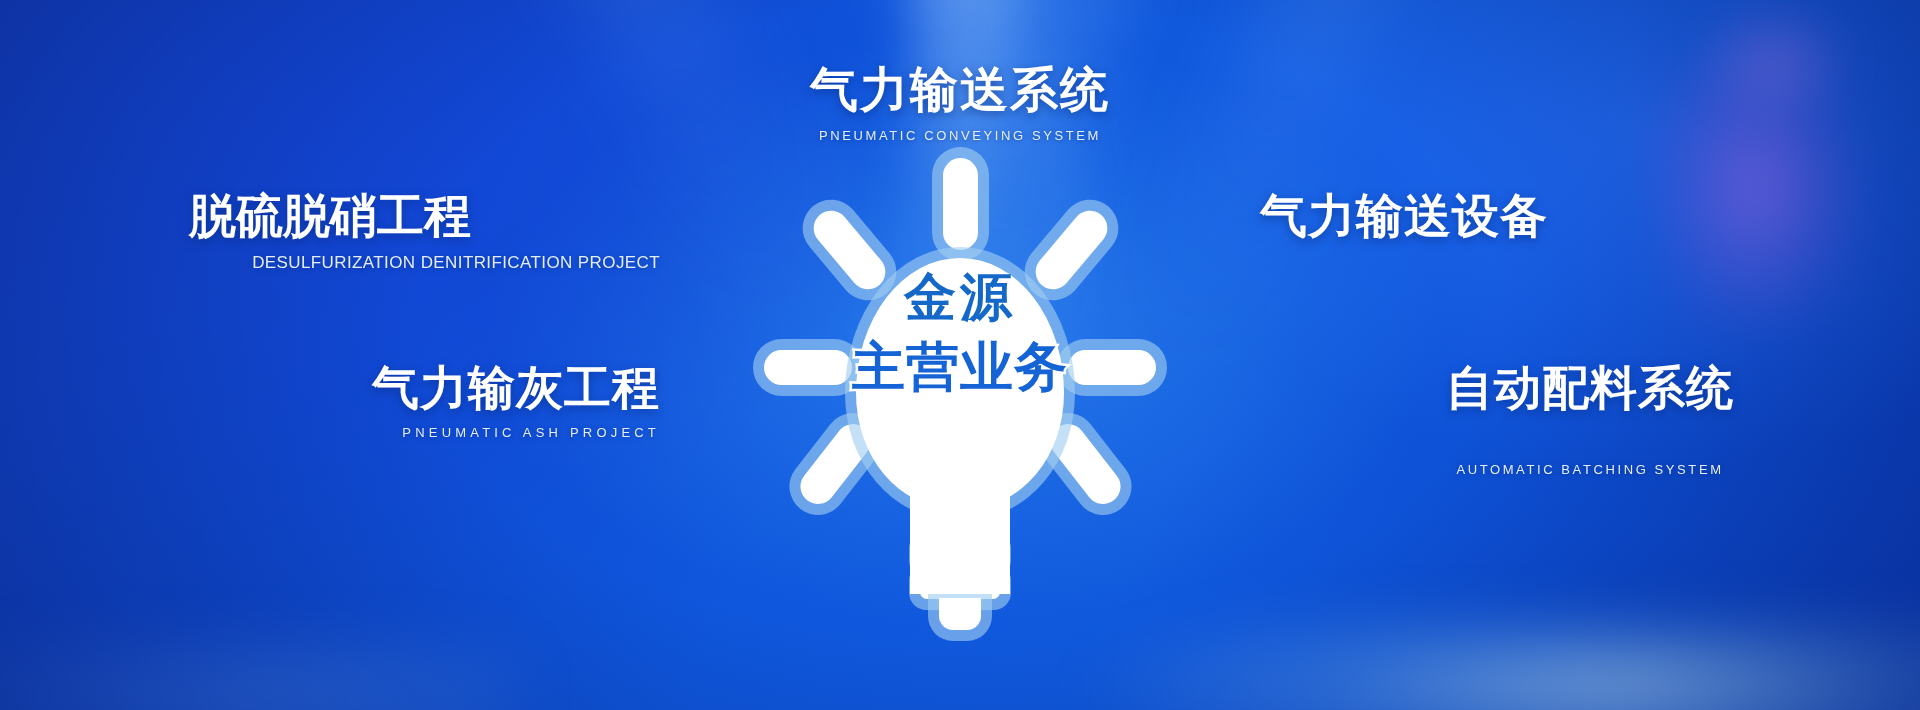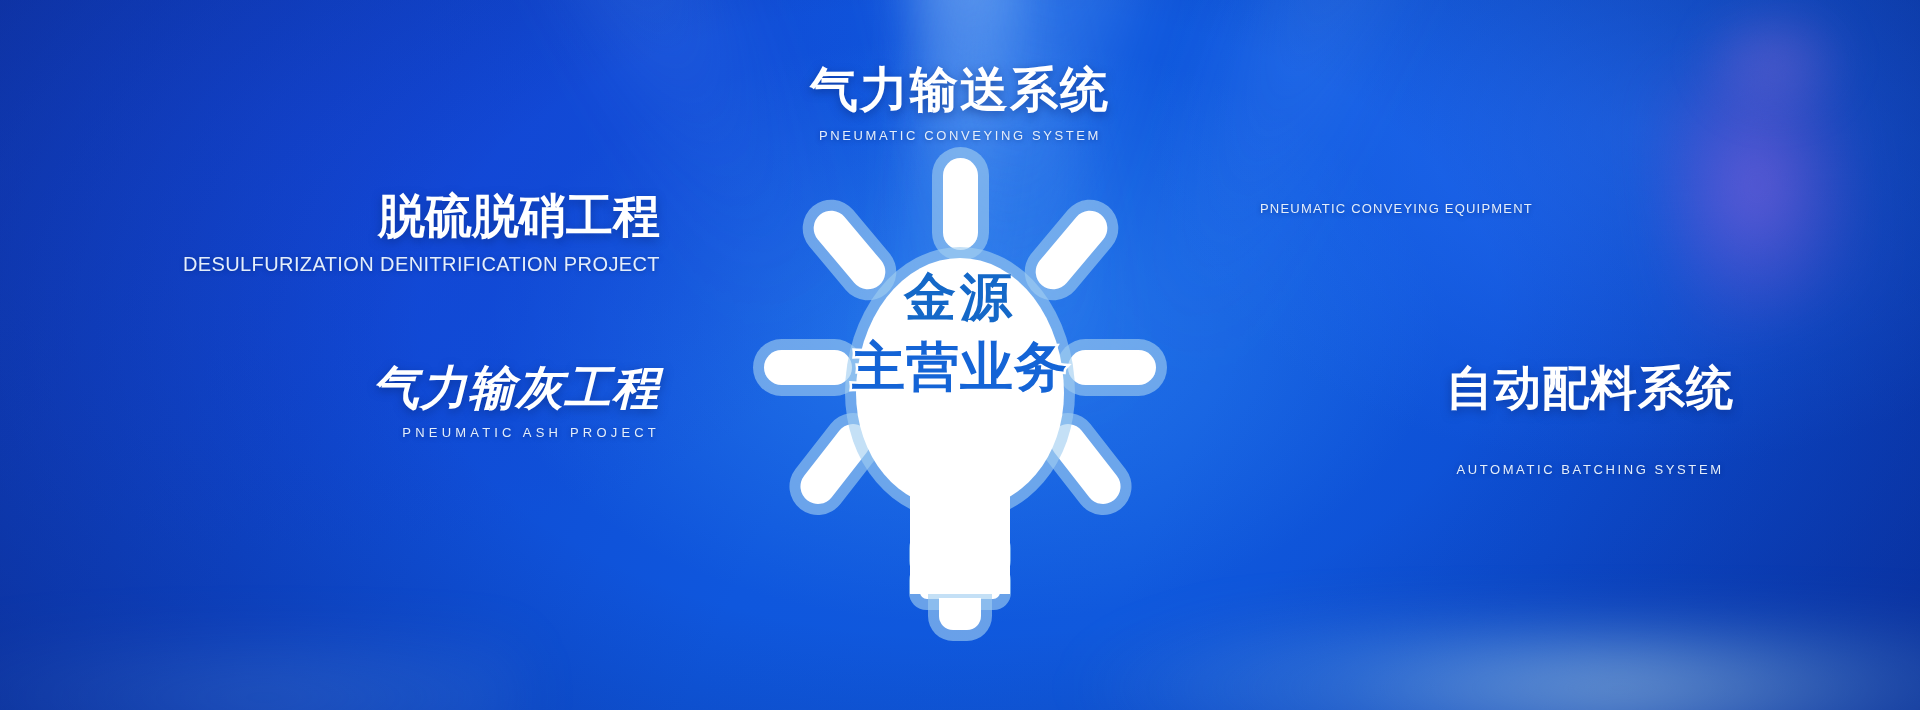--- a/index.html
+++ b/index.html
@@ -133,28 +133,28 @@
     font-size:13px; font-weight:400; color:#e4eefb; letter-spacing:1.1px;
     white-space:nowrap; margin-top:11px;
     text-shadow:0 1px 4px rgba(8,40,120,0.5);
   }
 
   .cat-top    { left:0; right:0; top:64px; text-align:center; }
   .cat-top .cn{ font-size:48px; letter-spacing:2px; }
   .cat-top .en{ letter-spacing:2.6px; }
 
   .cat-lt { left:0px;  top:190px; width:660px; text-align:right; }
-  .cat-lt .cn { letter-spacing:0px; }
-  .cat-lt .en { letter-spacing:0.4px; font-size:20px; }
+  .cat-lt .cn { letter-spacing:0px;text-align:center; }
+  .cat-lt .en { letter-spacing:0.4px; font-size:17px; }
 
   .cat-rt { left:1260px; top:190px; width:660px; text-align:left; }
   .cat-rt .en { letter-spacing:1.2px; }
 
   .cat-lb { left:0px;  top:362px; width:660px; text-align:right; }
-  .cat-lb .cn { letter-spacing:1px;font-style:italic; }
+  .cat-lb .cn { letter-spacing:1px; }
   .cat-lb .en { letter-spacing:4.2px; }
 
   .cat-rb { left:1260px; top:362px; width:660px; text-align:center; }
   .cat-rb .en { letter-spacing:2.6px;margin-top:48px; }
 </style>
 </head>
 <body>
 
 <div id="stage">
 
@@ -197,21 +197,21 @@
     <div class="cn">气力输送系统</div>
     <div class="en">PNEUMATIC CONVEYING SYSTEM</div>
   </div>
 
   <div class="cat cat-lt">
     <div class="cn">脱硫脱硝工程</div>
     <div class="en">DESULFURIZATION DENITRIFICATION PROJECT</div>
   </div>
 
   <div class="cat cat-rt">
-    <div class="en">PNEUMATIC CONVEYING EQUIPMENT</div>
+    <div class="cn">气力输送设备</div>
   </div>
 
   <div class="cat cat-lb">
     <div class="cn">气力输灰工程</div>
     <div class="en">PNEUMATIC ASH PROJECT</div>
   </div>
 
   <div class="cat cat-rb">
     <div class="cn">自动配料系统</div>
     <div class="en">AUTOMATIC BATCHING SYSTEM</div>

